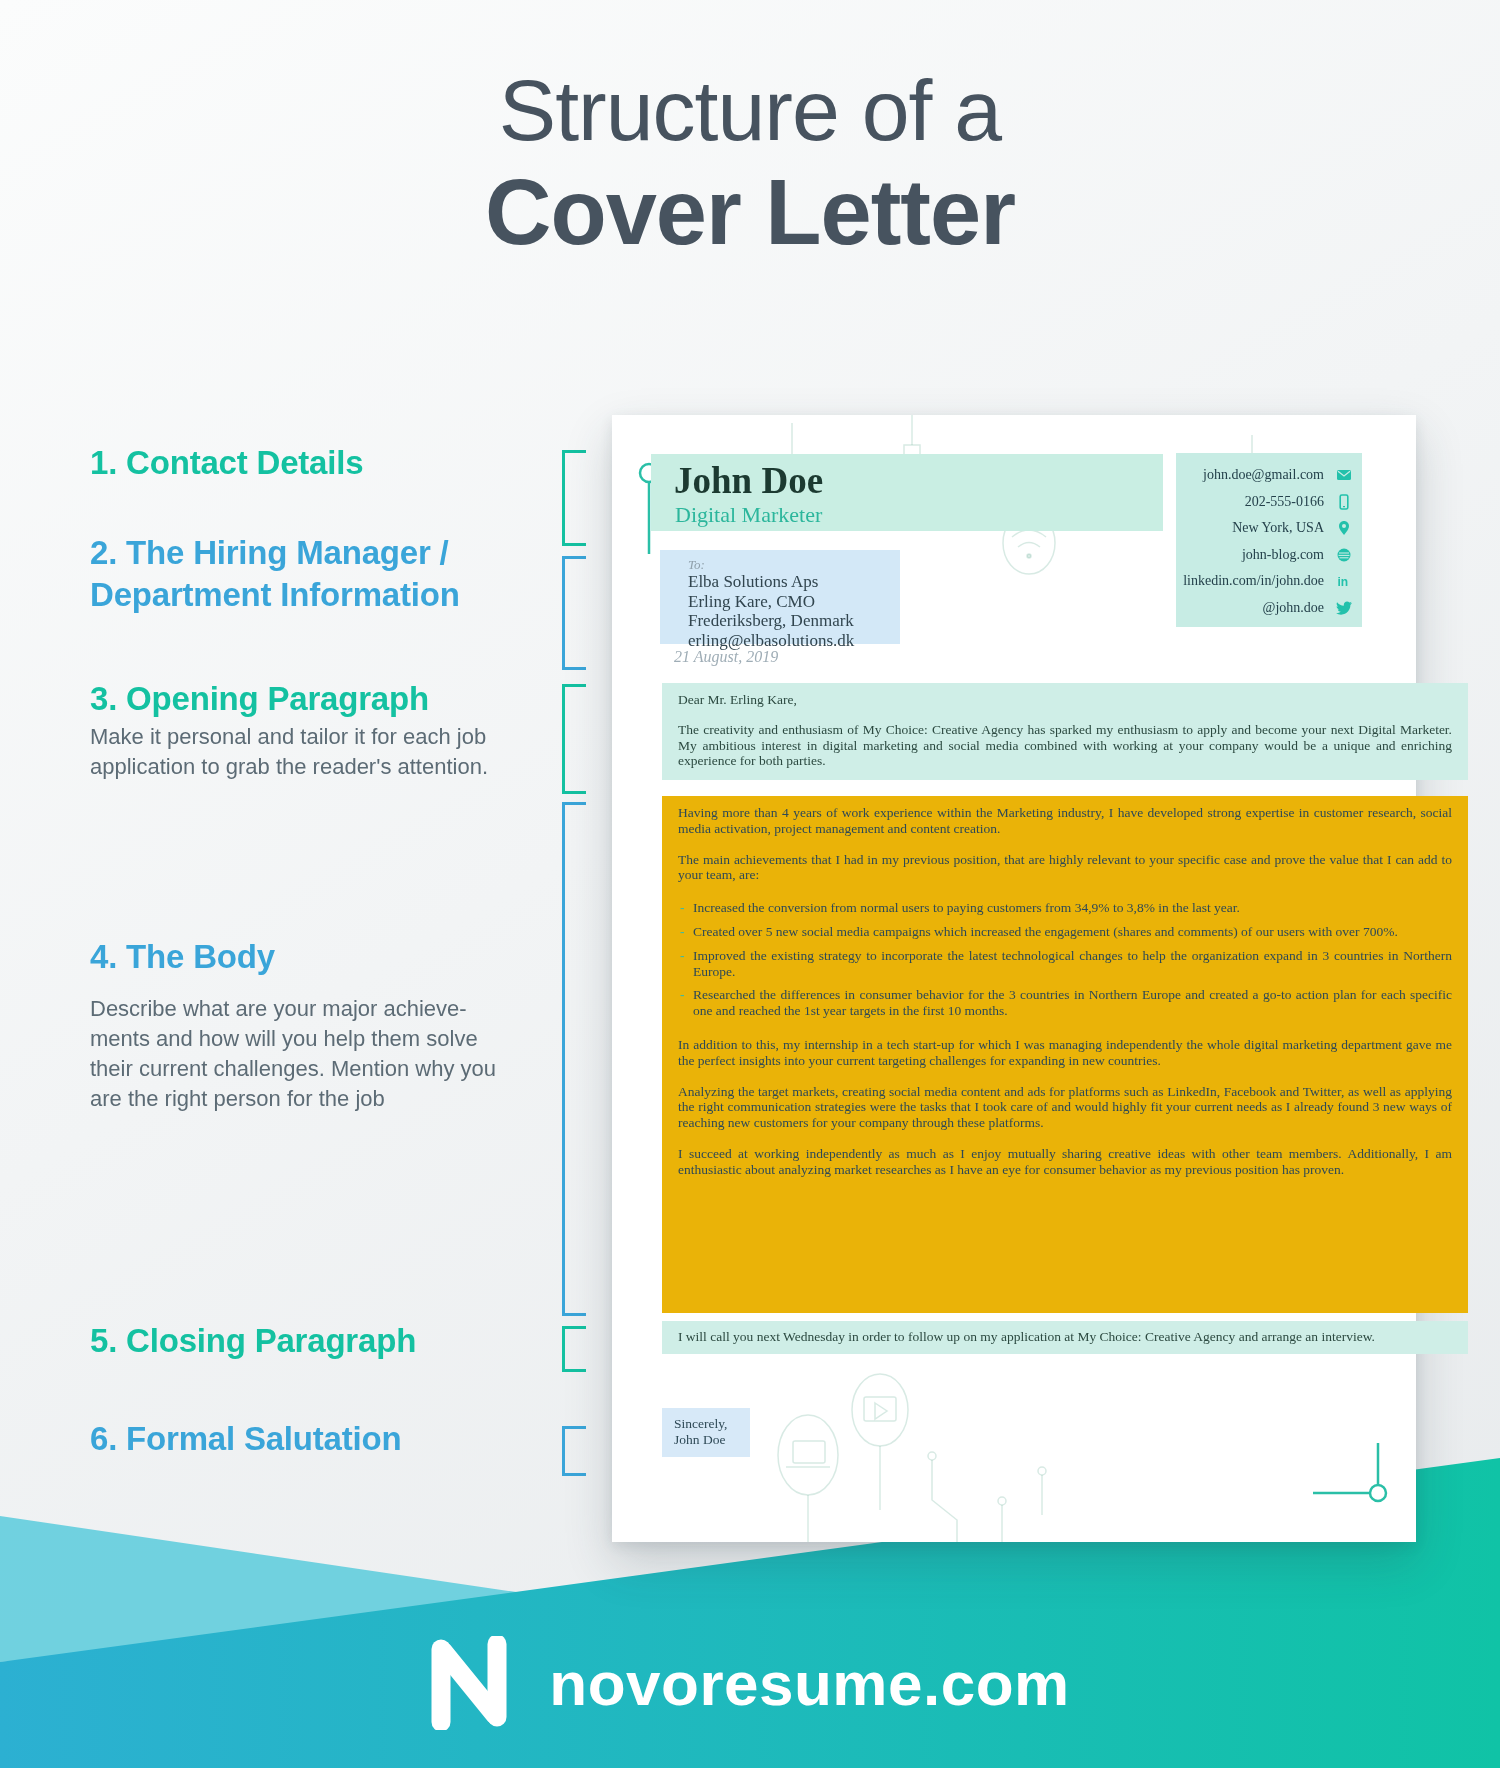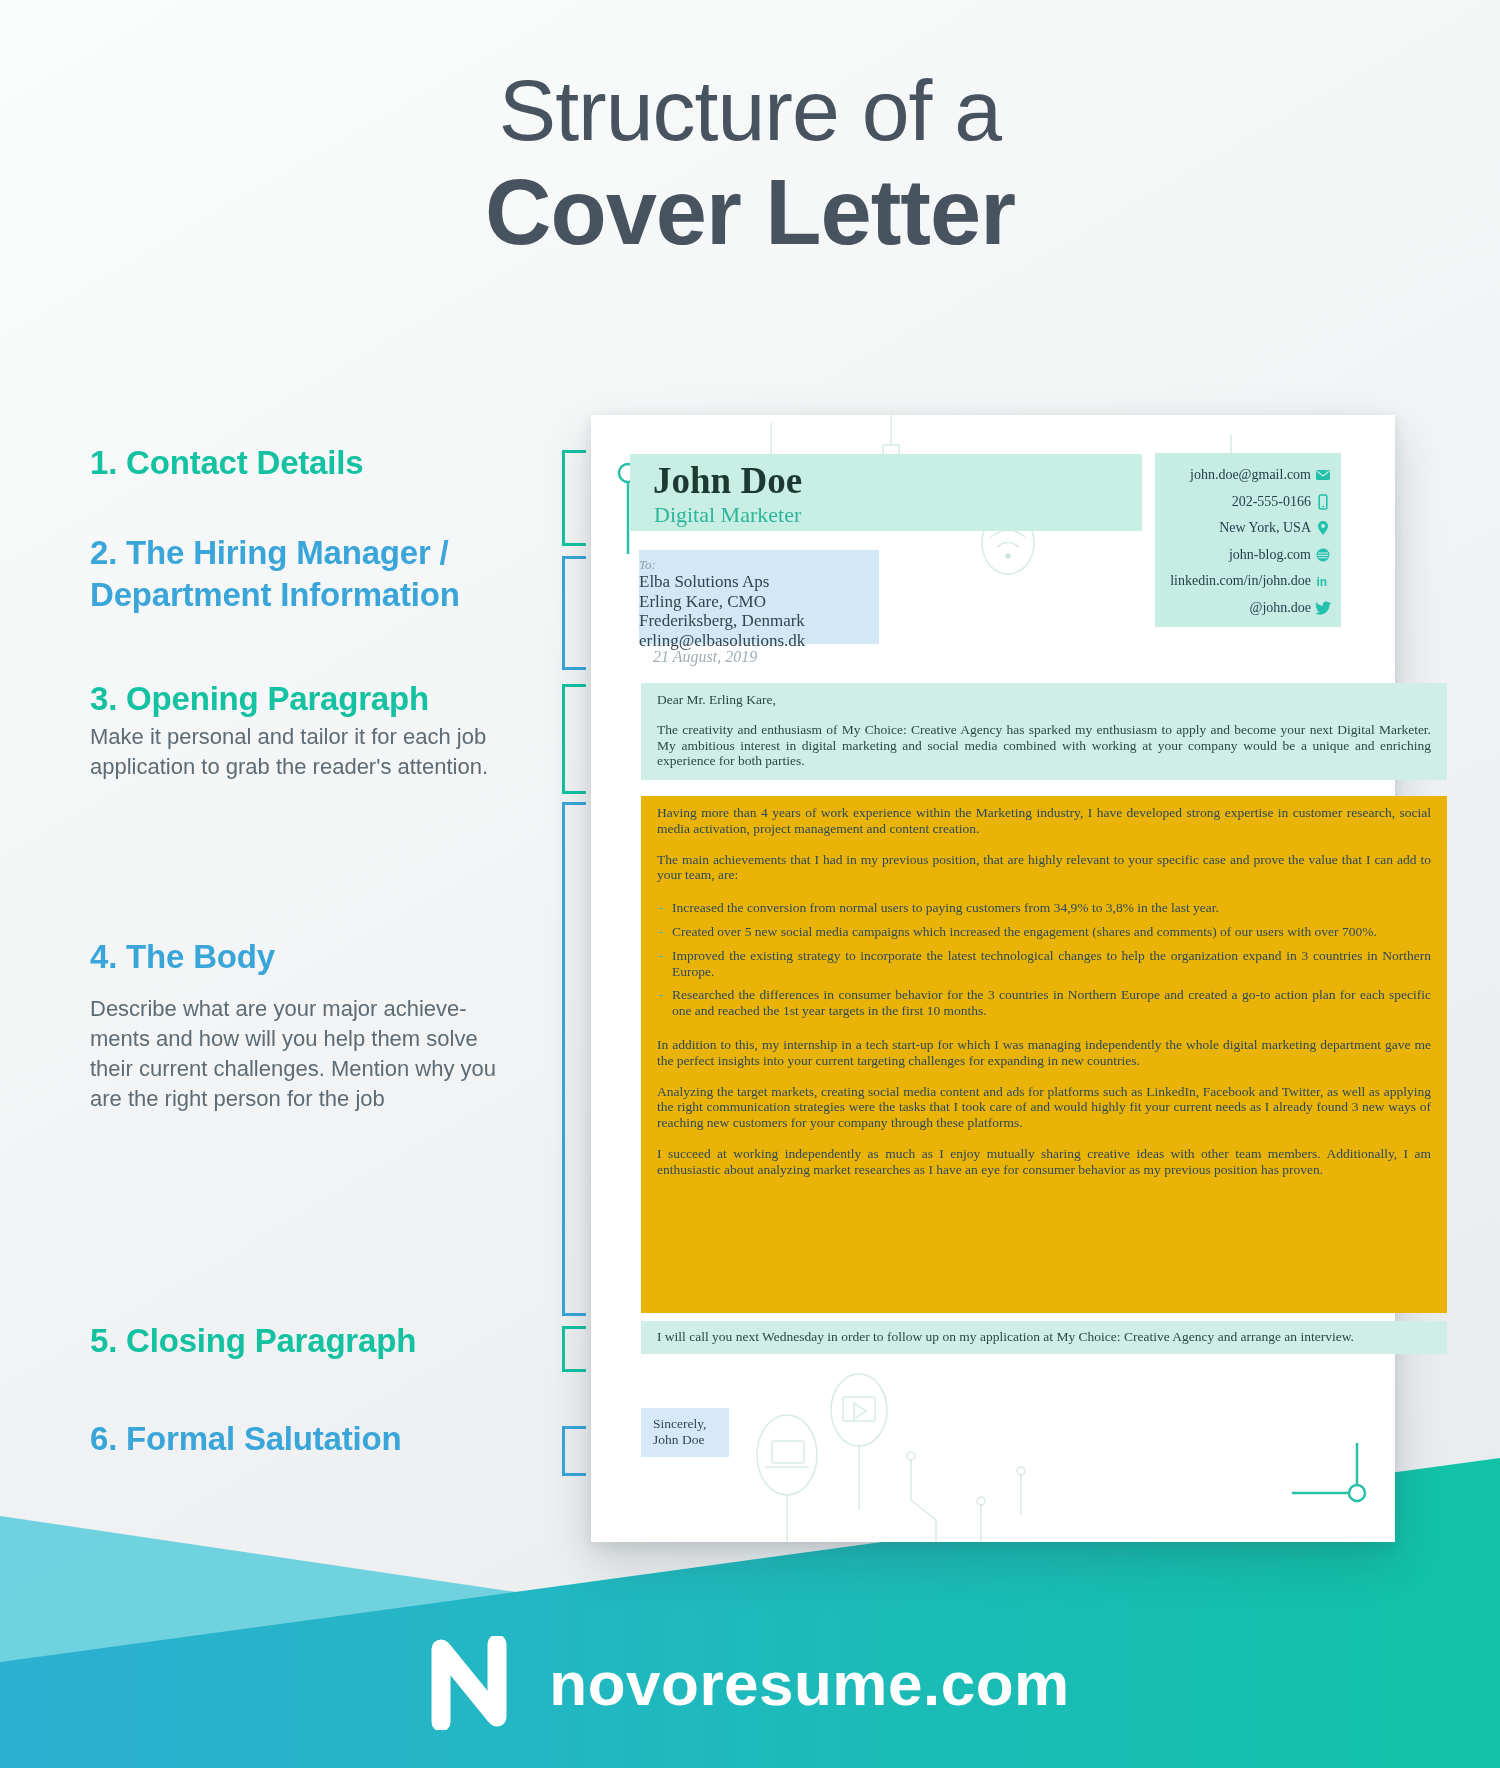--- a/index.html
+++ b/index.html
@@ -20,34 +20,34 @@
   
   .bracket{position:absolute;left:562px;width:24px;border:3px solid;border-right:none;box-sizing:border-box;}
   .bracket.teal{border-color:#14c1a1;}
   .bracket.blue{border-color:#3aa5d9;}
   
   #footer-shapes{position:absolute;left:0;top:1438px;z-index:1;}
   .logo-wrap{position:absolute;top:1636px;left:0;width:100%;display:flex;justify-content:center;align-items:center;gap:41px;z-index:3;}
   .logo-word{font-size:62px;font-weight:800;color:#ffffff;letter-spacing:0.5px;}
   
   .page{
-    position:absolute;left:591px;top:415px;width:804px;height:1127px;background:#ffffff;z-index:2;
+    position:absolute;left:612px;top:415px;width:804px;height:1127px;background:#ffffff;z-index:2;
     box-shadow:0 20px 45px rgba(40,60,70,.20),0 4px 12px rgba(40,60,70,.10);
   }
   .page *{box-sizing:border-box;}
   .wm{position:absolute;left:0;top:0;}
   .serif{font-family:"Liberation Serif","DejaVu Serif",serif;}
   .name-band{position:absolute;left:39px;top:39px;width:512px;height:77px;background:#c9eee3;}
   .doc-name{position:absolute;left:62px;top:46px;font-size:37px;font-weight:700;color:#1c3a31;line-height:40px;}
   .doc-role{position:absolute;left:63px;top:88px;font-size:22px;color:#2cb69c;line-height:24px;}
   .contact-box{position:absolute;left:564px;top:38px;width:186px;height:174px;background:#c7ece4;padding:9px 10px 0 0;}
-  .c-row{display:flex;justify-content:flex-end;align-items:center;gap:4px;height:26.5px;}
+  .c-row{display:flex;justify-content:flex-end;align-items:center;gap:12px;height:26.5px;}
   .c-text{font-family:"Liberation Serif","DejaVu Serif",serif;font-size:14px;color:#24414b;}
   .c-icon{width:16px;height:16px;display:inline-flex;}
-  .to-box{position:absolute;left:48px;top:135px;width:240px;height:94px;background:#d3e8f7;padding:7px 0 0 0;}
+  .to-box{position:absolute;left:48px;top:135px;width:240px;height:94px;background:#d3e8f7;padding:7px 0 0 28px;}
   .to-label{font-size:13px;font-style:italic;color:#8fa0ab;line-height:15px;}
   .to-line{font-size:17px;line-height:19.5px;color:#31454f;}
   .doc-date{position:absolute;left:62px;top:233px;font-size:16px;font-style:italic;color:#9fadb6;}
   .mint-box{background:#cfeee7;color:#2c4a41;}
   .blue-box{background:#eab308;color:#2e4956;}
   .letter-box{position:absolute;left:50px;width:806px;padding:9px 16px 11px;font-size:13.5px;line-height:15.8px;text-align:justify;}
   .letter-box p{margin:0;}
   .letter-box p.para{margin-top:15px;}
   .greeting{margin-bottom:14px !important;text-align:left;}
   .bullets{margin:17px 0 0 0;padding:0;list-style:none;}

